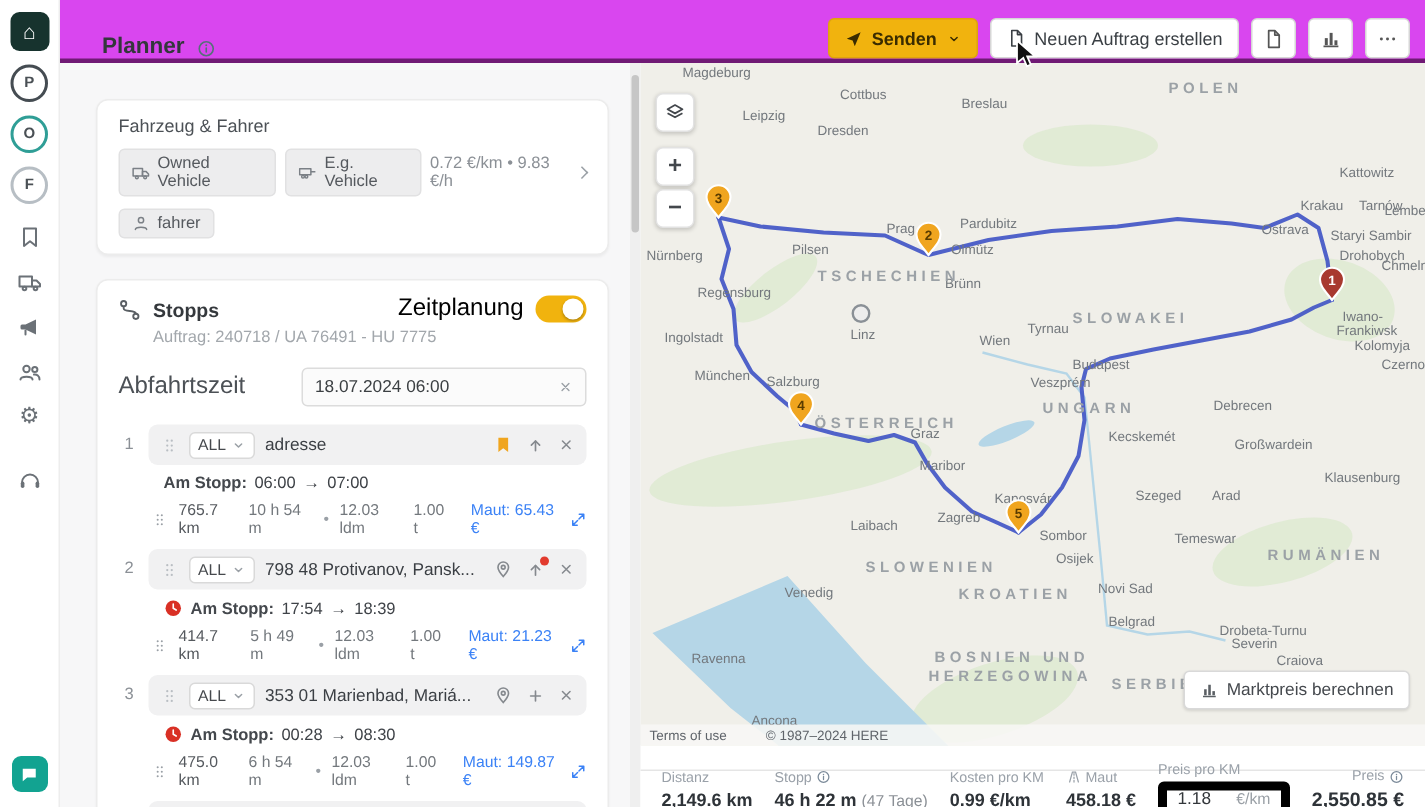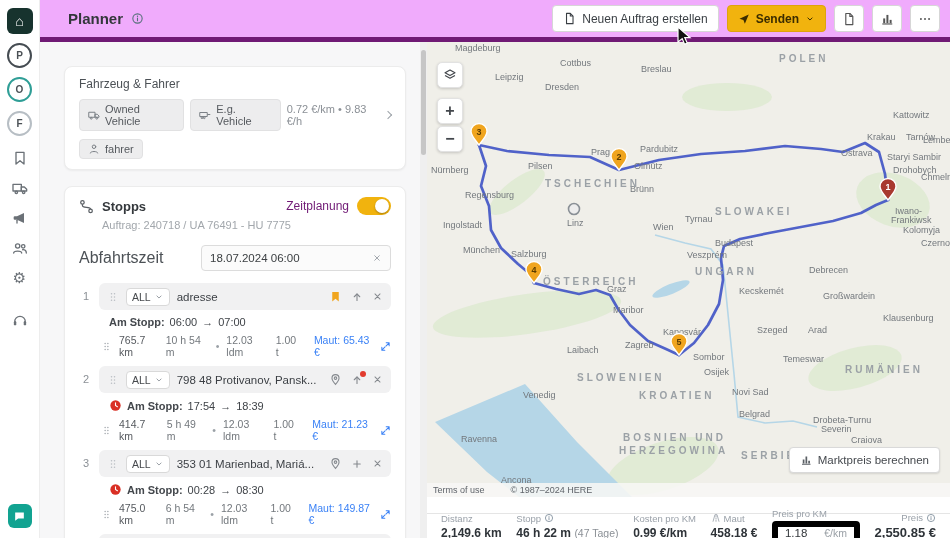--- a/index.html
+++ b/index.html
@@ -15,42 +15,42 @@
   .home-btn{width:26px;height:26px;border-radius:6px;background:#17332e;color:#fff;display:flex;align-items:center;justify-content:center;font-size:14px;cursor:pointer}
   .avatar{width:25px;height:25px;border-radius:50%;display:flex;align-items:center;justify-content:center;font-size:10px;font-weight:700;color:#4a5055;background:#fff;margin-top:9px;cursor:pointer}
   .av-p{border:2px solid #454c52}.av-o{border:2px solid #2f9e96}.av-f{border:2px solid #b7bec4}
   .snav{margin-top:14px;color:#6b7177;cursor:pointer;height:16px;display:flex;align-items:center;justify-content:center}
   .snav-char{font-size:15px;line-height:16px}
   .snav-low{margin-top:26px}
   .sb-spacer{flex:1}
   .chat-btn{width:24px;height:24px;border-radius:6px;background:#12a391;color:#fff;display:flex;align-items:center;justify-content:center;cursor:pointer}
 
   
-  .header{position:absolute;left:40px;top:0;right:0;height:42px;background:#f0abfc;border-bottom:5px solid #701a75;display:flex;align-items:center;padding:0 10px 0 28px;z-index:10}
+  .header{position:absolute;left:40px;top:0;right:0;height:42px;background:#d946ef;border-bottom:3px solid #701a75;display:flex;align-items:flex-end;padding:0 10px 0 28px;z-index:10}
   .title{font-size:15px;font-weight:600;color:#33373b}
   .title-info{margin-left:8px;color:#557079}
   .hdr-right{margin-left:auto;display:flex;align-items:center;gap:8px}
   .btn{height:27px;border-radius:4px;display:inline-flex;align-items:center;gap:6px;font-size:12px;padding:0 10px;border:1px solid #d6d6d6;background:#fff;color:#3a3f44;cursor:pointer;white-space:nowrap}
   .btn-yellow{background:#f1b30e;border-color:#deA40c;color:#3a2c00;font-weight:700}
   .btn-sq{width:30px;justify-content:center;padding:0;color:#555}
 
   
   .panel{position:absolute;left:40px;top:42px;width:380px;bottom:0;background:#f7f7f8;padding:24px 14px 0 24px;overflow:hidden;z-index:5}
   .card{background:#fff;border:1px solid #ececec;border-radius:8px;box-shadow:0 1px 2px rgba(0,0,0,.05);padding:10px 14px}
   .card-title{font-size:12px;color:#4c5156;font-weight:400}
   .vrow{display:flex;align-items:center;gap:6px;margin-top:8px}
   .badge{display:inline-flex;align-items:center;gap:5px;background:#ededee;border:1px solid #e1e1e2;border-radius:4px;padding:3px 8px;font-size:11px;color:#5a5f64;color:#55595e}
   .badge .ic{color:#7b8086}
   .rate{margin-left:auto;font-size:11px;color:#8b9096;display:flex;align-items:center;gap:4px}
   .chev-r{width:6px;height:6px;border-right:1.5px solid #9aa0a6;border-top:1.5px solid #9aa0a6;transform:rotate(45deg);display:inline-block}
   .stops-card{margin-top:16px;min-height:520px}
   .stops-head{display:flex;align-items:center;gap:8px}
   .stops-title{font-size:13px;font-weight:700;color:#34383c}
   .zeit{margin-left:auto;display:flex;align-items:center;gap:8px;font-size:12px;color:#606archive}
-  .zeit-lbl{font-size:12px;color:#701a75}
+  .zeit-lbl{font-size:16px;color:#000000}
   .toggle{width:34px;height:18px;border-radius:9px;background:#f1b30e;position:relative;cursor:pointer}
   .toggle::after{content:"";position:absolute;right:2px;top:2px;width:14px;height:14px;border-radius:50%;background:#fff;box-shadow:0 1px 2px rgba(0,0,0,.3)}
   .auftrag{font-size:11px;color:#a2a7ac;margin:4px 0 0 23px}
   .abfahrt{display:flex;align-items:center;margin-top:14px}
   .abf-lbl{font-size:16px;color:#4c5156}
   .dateinput{margin-left:auto;display:flex;align-items:center;width:190px;height:26px;background:#fbfbfb;border:1px solid #dcdcdc;border-radius:4px;padding:0 8px;font-size:11.5px;color:#3c4043;cursor:text}
   .dateinput .clr{margin-left:auto;color:#9aa0a6;cursor:pointer}
   .stoplist{margin-top:12px}
   .stopblk{display:flex;gap:6px}
   .stopnum{width:14px;flex:none;font-size:11px;color:#8b9096;text-align:center;padding-top:7px}
@@ -273,34 +273,34 @@
       </svg>
     </div>
 </div>
 
 <div class="header">
   <span class="title">Planner</span>
   <svg class="ic ic13 title-info">
       <use href="#i-info"></use>
     </svg>
   <div class="hdr-right">
+    <button class="btn btn-yellow">
+      <svg class="ic ic12">
+          <use href="#i-plane"></use>
+        </svg>
+      <span>Senden</span>
+      <svg class="ic ic10">
+          <use href="#i-caret-down"></use>
+        </svg>
+    </button>
     <button class="btn">
       <svg class="ic ic13">
           <use href="#i-file"></use>
         </svg>
       <span>Neuen Auftrag erstellen</span>
-    </button>
-    <button class="btn btn-yellow">
-      <svg class="ic ic12">
-          <use href="#i-plane"></use>
-        </svg>
-      <span>Senden</span>
-      <svg class="ic ic10">
-          <use href="#i-caret-down"></use>
-        </svg>
     </button>
     <button class="btn btn-sq">
         <svg class="ic ic14">
           <use href="#i-file"></use>
         </svg>
       </button>
     <button class="btn btn-sq">
         <svg class="ic ic14">
           <use href="#i-chart"></use>
         </svg>

